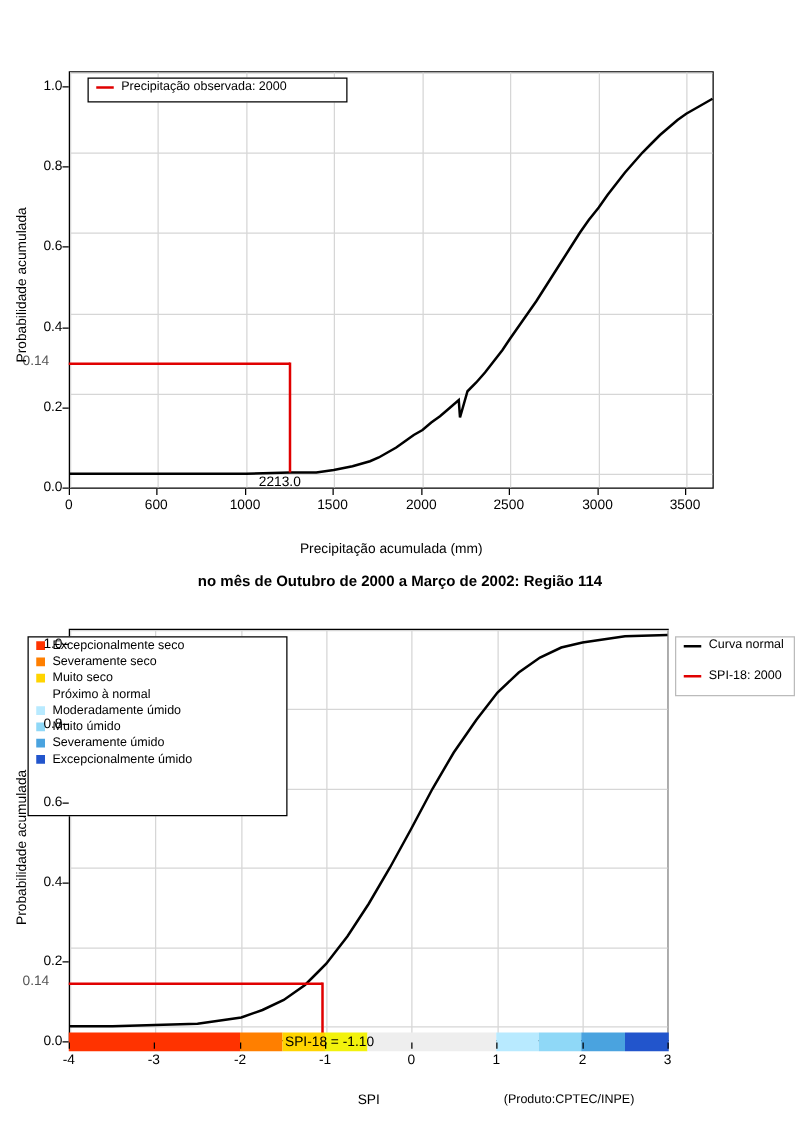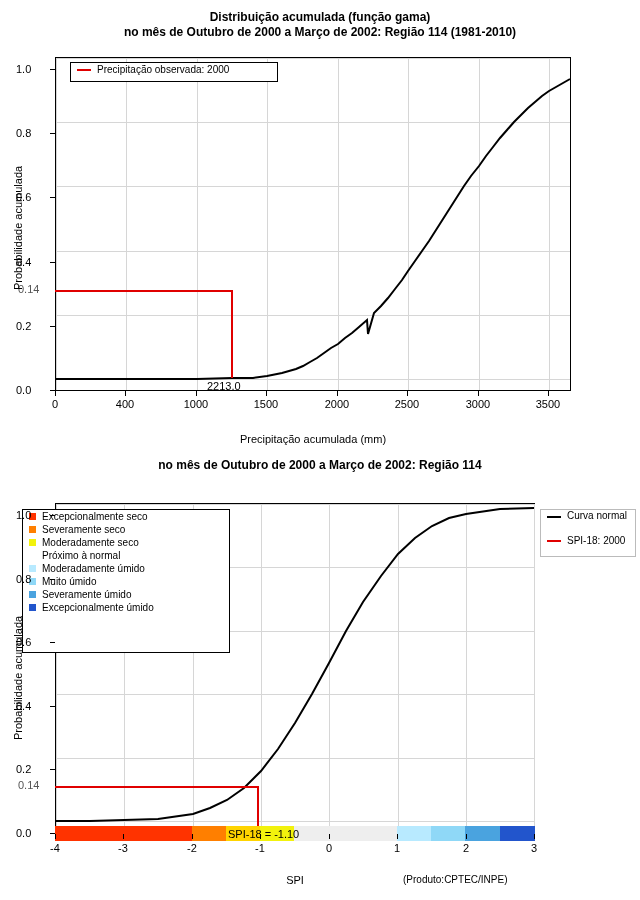--- a/index.html
+++ b/index.html
@@ -38,21 +38,21 @@
     position:absolute;
     font-size:11px;
     transform:rotate(-90deg);
     transform-origin:left top;
     white-space:nowrap;
   }
   .tick-x{
     position:absolute;font-size:11px;text-align:center;width:40px;
   }
   .tick-y{
-    position:absolute;font-size:11px;width:34px;
+    position:absolute;font-size:11px;text-align:right;width:34px;
   }
   .tickmark{position:absolute;background:#000;}
   .tickmark.x{width:1px;height:5px;}
   .tickmark.y{height:1px;width:5px;}
 
   svg.curve{position:absolute;left:0;top:0;overflow:visible;}
 
   .legend{
     position:absolute;
     background:#ffffff;
@@ -79,24 +79,20 @@
   .spi-text{
     position:absolute;font-size:11px;font-weight:normal;color:#000;
   }
   .credit{position:absolute;font-size:10px;}
 </style>
 </head>
 <body>
 
 <div class="panel panel-top">
 
-  <div class="title" style="top:10px;">
-    <span class="l1">Distribuição acumulada (função gama)</span>
-    <span class="l2">no mês de Outubro de 2000 a Março de 2002: Região 114 (1981-2010)</span>
-  </div>
 
   <div class="plotbox" style="left:55px;top:57px;width:516px;height:334px;">
 
     <div class="gridline v" style="left:0px;"></div>
     <div class="gridline v" style="left:70px;"></div>
     <div class="gridline v" style="left:141px;"></div>
     <div class="gridline v" style="left:211px;"></div>
     <div class="gridline v" style="left:282px;"></div>
     <div class="gridline v" style="left:352px;"></div>
     <div class="gridline v" style="left:423px;"></div>
@@ -144,21 +140,21 @@
   <div class="tickmark x" style="left:55px;top:391px;"></div>
   <div class="tickmark x" style="left:125px;top:391px;"></div>
   <div class="tickmark x" style="left:196px;top:391px;"></div>
   <div class="tickmark x" style="left:266px;top:391px;"></div>
   <div class="tickmark x" style="left:337px;top:391px;"></div>
   <div class="tickmark x" style="left:407px;top:391px;"></div>
   <div class="tickmark x" style="left:478px;top:391px;"></div>
   <div class="tickmark x" style="left:548px;top:391px;"></div>
 
   <div class="tick-x" style="left:35px;top:398px;">0</div>
-  <div class="tick-x" style="left:105px;top:398px;">400</div>
+  <div class="tick-x" style="left:105px;top:398px;">600</div>
   <div class="tick-x" style="left:176px;top:398px;">1000</div>
   <div class="tick-x" style="left:246px;top:398px;">1500</div>
   <div class="tick-x" style="left:317px;top:398px;">2000</div>
   <div class="tick-x" style="left:387px;top:398px;">2500</div>
   <div class="tick-x" style="left:458px;top:398px;">3000</div>
   <div class="tick-x" style="left:528px;top:398px;">3500</div>
 
   <div class="axis-label" style="left:55px;width:516px;top:433px;">Precipitação acumulada (mm)</div>
   <div class="ylabel" style="left:12px;top:290px;">Probabilidade acumulada</div>
 </div>
@@ -199,22 +195,22 @@
   <div class="legend" style="left:22px;top:59px;width:208px;height:144px;">
     <div class="row">
       <span class="dot" style="background:#ff3300;"></span>
       <span>Excepcionalmente seco</span>
     </div>
     <div class="row">
       <span class="dot" style="background:#ff7f00;"></span>
       <span>Severamente seco</span>
     </div>
     <div class="row">
-      <span class="dot" style="background:#f2f20d;"></span>
-      <span>Moderadamente seco</span>
+      <span class="dot" style="background:#ffd400;"></span>
+      <span>Muito seco</span>
     </div>
     <div class="row">
       <span class="dot hidden" style="background:#eeeeee;"></span>
       <span>Próximo à normal</span>
     </div>
     <div class="row">
       <span class="dot" style="background:#b8eaff;"></span>
       <span>Moderadamente úmido</span>
     </div>
     <div class="row">

